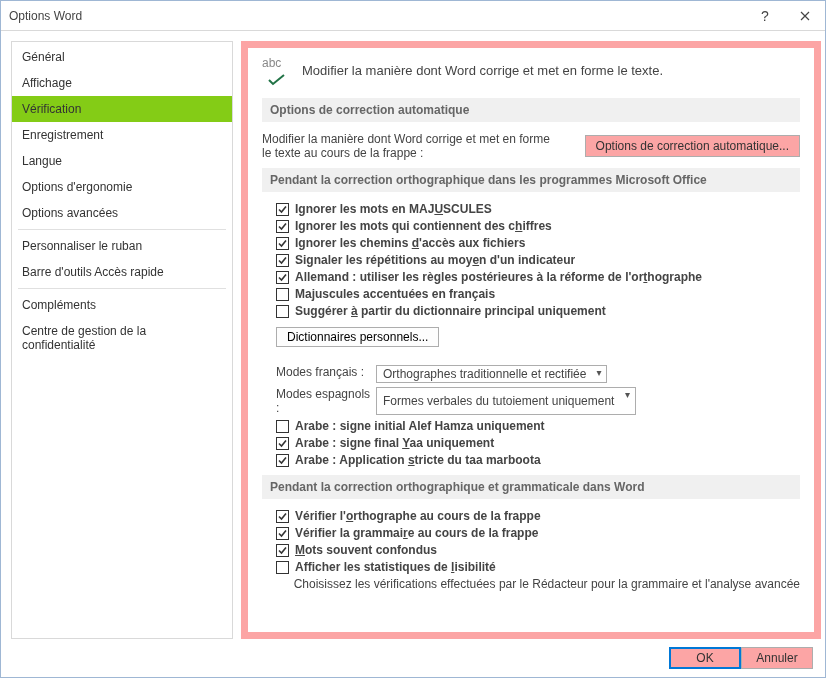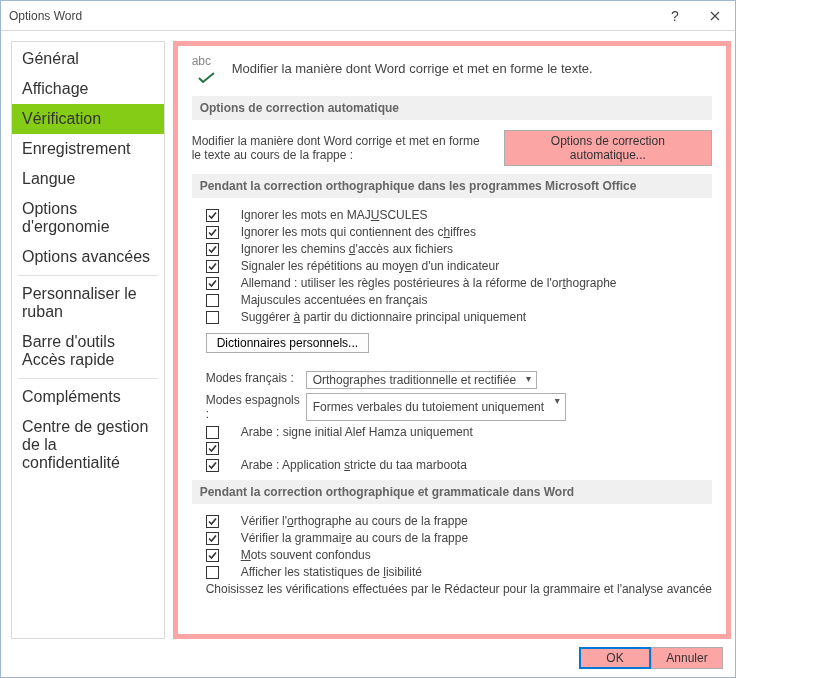--- a/index.html
+++ b/index.html
@@ -4,21 +4,21 @@
 <style>
   * { box-sizing: border-box; }
   body {
     margin: 0;
     font-family: "Segoe UI", Tahoma, sans-serif;
     font-size: 12px;
     background: #fff;
     color: #444;
   }
   .dialog {
-    width: 736px;
+    width: 826px;
     height: 678px;
     border: 1px solid #9fb7d4;
     display: flex;
     flex-direction: column;
     background: #fff;
   }
   .titlebar {
     height: 30px;
     background: #fff;
     border-bottom: 1px solid #d9d9d9;
@@ -49,33 +49,33 @@
     width: 222px;
     border: 1px solid #d9d9d9;
     background: #fff;
     overflow-y: auto;
     padding: 2px 0;
   }
   .nav-item {
     padding: 6px 10px;
     cursor: pointer;
     color: #333;
-    font-size: 16px;
+    font-size: 12px;
   }
   .nav-item.selected {
     background: #84cc16;
   }
   .nav-sep {
     height: 1px;
     background: #e0e0e0;
     margin: 3px 6px;
   }
   .content-wrap {
     flex: 1;
-    border: 5px solid #fca5a5;
+    border: 7px solid #fca5a5;
     position: relative;
     display: flex;
   }
   .content {
     flex: 1;
     overflow-y: scroll;
     padding: 10px 14px 10px 14px;
   }
   .content::-webkit-scrollbar { width: 17px; }
   .content::-webkit-scrollbar-track { background: #f0f0f0; }
@@ -122,21 +122,22 @@
     border: 1px solid #adadad;
     padding: 3px 10px;
     font-size: 12px;
     cursor: pointer;
     color: #333;
   }
   .chk-row {
     display: flex;
     align-items: center;
     margin: 3px 0 3px 14px;
-    gap: 22px;
+    gap: 6px;
+    font-weight: bold;
   }
   .chk {
     width: 13px;
     height: 13px;
     border: 1px solid #333;
     display: inline-flex;
     align-items: center;
     justify-content: center;
     background: #fff;
     flex-shrink: 0;
@@ -314,20 +315,21 @@
             <div class="chk-row">
               <span class="chk"></span>
               <span class="chk-label">Arabe : signe initial Alef Hamza uniquement</span>
             </div>
             <div class="chk-row">
               <span class="chk checked">
                 <svg width="11" height="11" viewBox="0 0 11 11">
                   <path d="M2 5.5 L4.5 8 L9 2.5" stroke="#333" stroke-width="1.6" fill="none"></path>
                 </svg>
               </span>
+              <span class="chk-label">Arabe : signe final <span class="u">Y</span>aa uniquement</span>
             </div>
             <div class="chk-row">
               <span class="chk checked">
                 <svg width="11" height="11" viewBox="0 0 11 11">
                   <path d="M2 5.5 L4.5 8 L9 2.5" stroke="#333" stroke-width="1.6" fill="none"></path>
                 </svg>
               </span>
               <span class="chk-label">Arabe : Application <span class="u">s</span>tricte du taa marboota</span>
             </div>
           </div>

